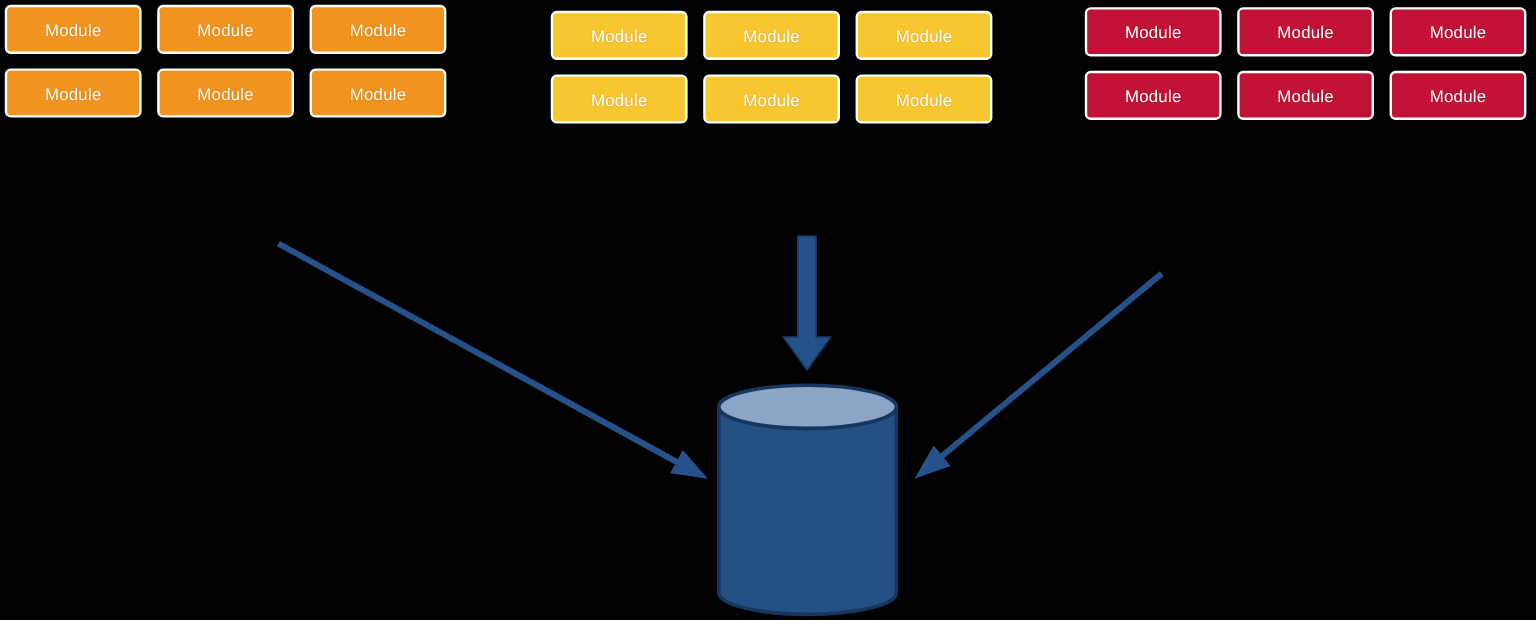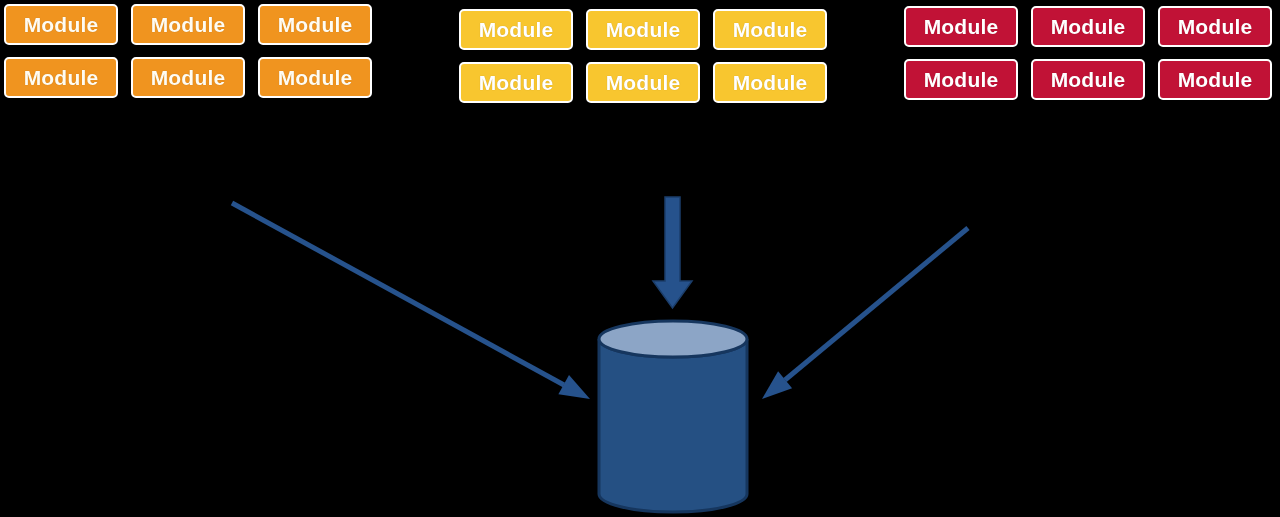--- a/index.html
+++ b/index.html
@@ -22,26 +22,25 @@
     grid-auto-rows: 41px;
     gap: 12px 13px;
   }
   .module-box {
     box-sizing: border-box;
     border: 2px solid var(--box-border, #fff);
     border-radius: 5px;
     display: flex;
     align-items: center;
     justify-content: center;
-    font-size: 21px;
+    font-size: 14px;
     line-height: 1;
     letter-spacing: 0.2px;
     color: var(--box-text, #fff);
     text-shadow: 0 0 1px rgba(0,0,0,0.25);
-    font-weight: bold;
   }
   #group-orange { left: 4px;   top: 4px; }
   #group-yellow { left: 459px; top: 9px; }
   #group-red    { left: 904px; top: 6px; }
 
   #group-orange .module-box { background: var(--group-orange, #F0941F); color: var(--box-text-orange, #FFFCF2); }
   #group-yellow .module-box { background: var(--group-yellow, #F8C62F); }
   #group-red    .module-box { background: var(--group-red, #C11236); }
 
   #diagram-svg {

